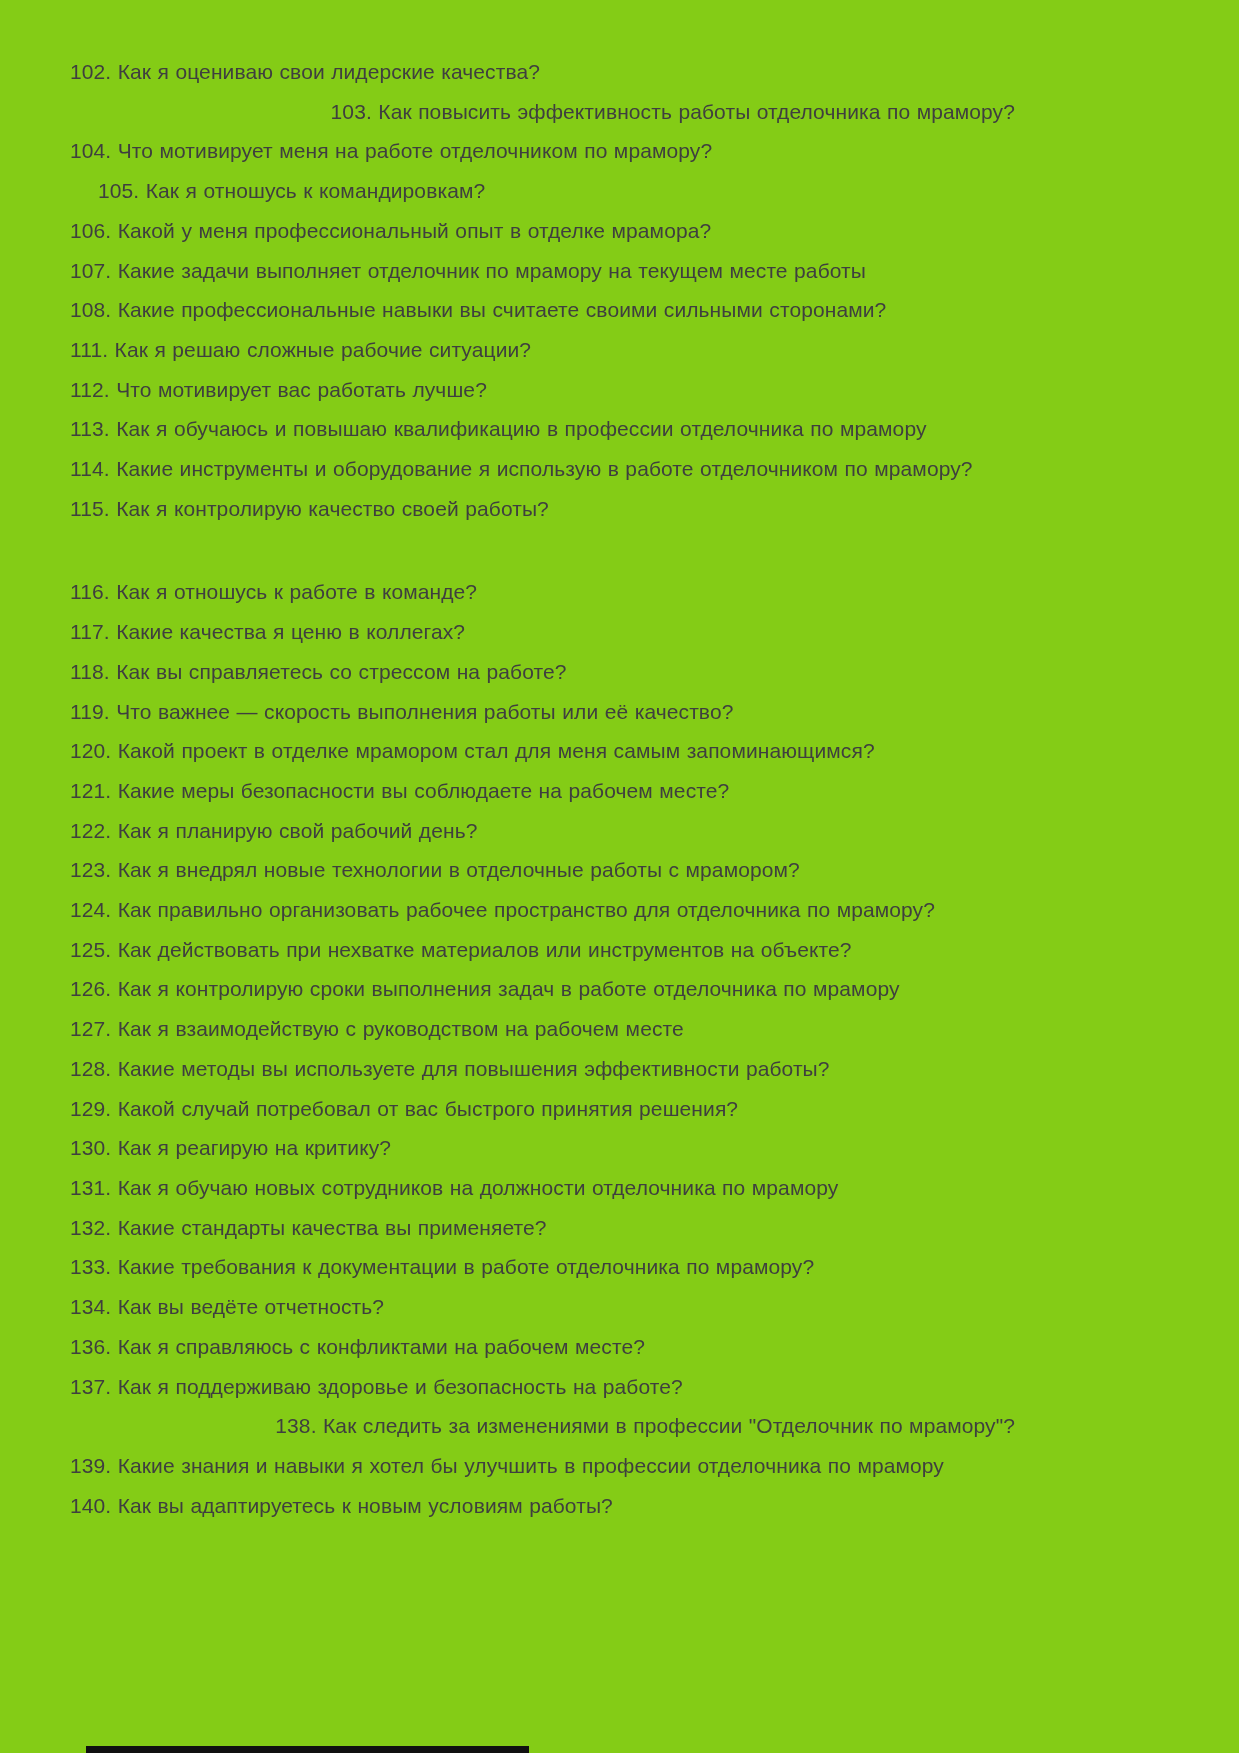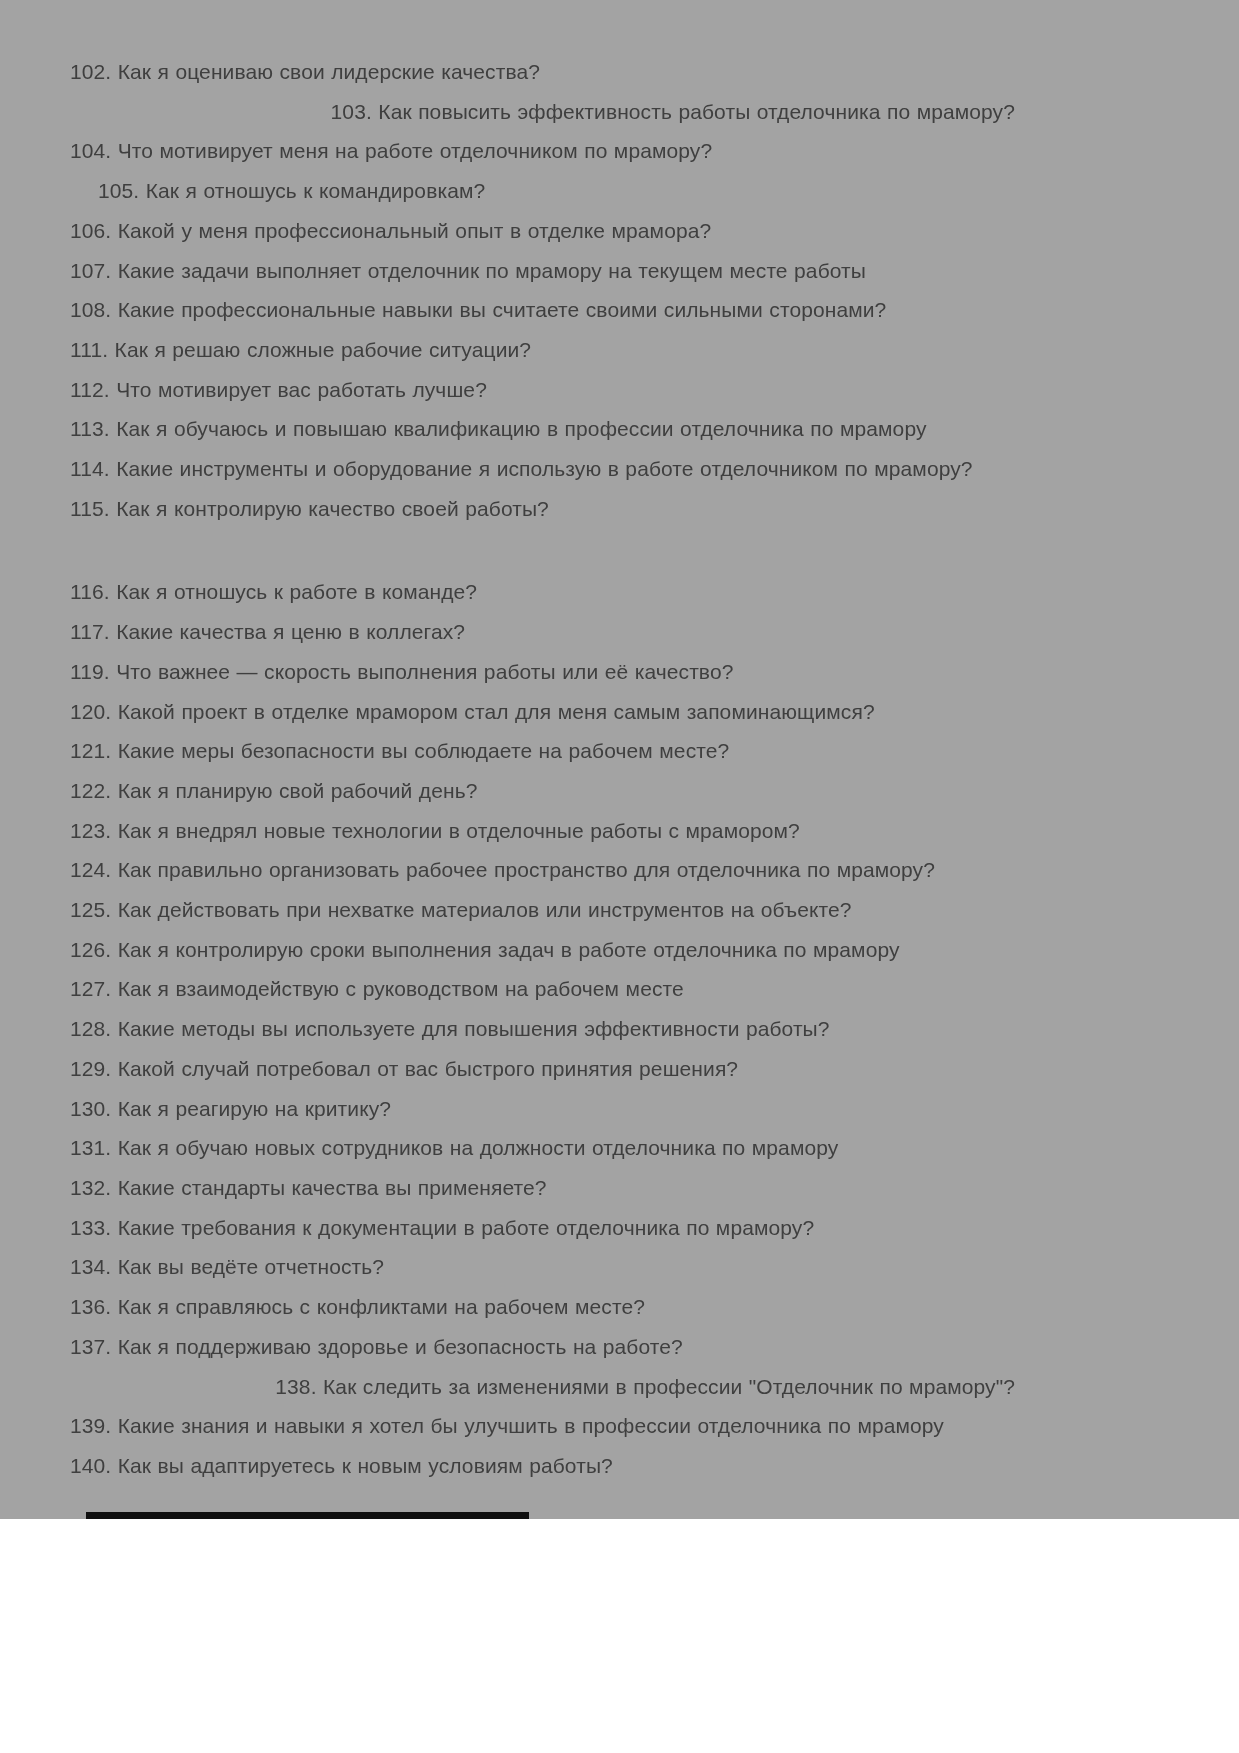--- a/index.html
+++ b/index.html
@@ -6,22 +6,22 @@
   html, body {
     width: 1239px;
     height: 1753px;
     background: #ffffff;
     overflow: hidden;
     font-family: "Liberation Sans", "DejaVu Sans", sans-serif;
   }
   .page {
     position: relative;
     width: 1239px;
-    height: 1519px;
-    background: #a3a3a3;
+    height: 1753px;
+    background: #84cc16;
   }
   .questions-list {
     position: absolute;
     left: 70px;
     top: 52px;
     width: 945px;
   }
   .questions-list p.q {
     font-size: 21px;
     line-height: 39.7px;
@@ -51,20 +51,21 @@
       <p class="q" style="color: rgb(63, 63, 63);">106. Какой у меня профессиональный опыт в отделке мрамора?</p>
       <p class="q" style="color: rgb(63, 63, 63);">107. Какие задачи выполняет отделочник по мрамору на текущем месте работы</p>
       <p class="q" style="color: rgb(63, 63, 63);">108. Какие профессиональные навыки вы считаете своими сильными сторонами?</p>
       <p class="q" style="color: rgb(63, 63, 63);">111. Как я решаю сложные рабочие ситуации?</p>
       <p class="q" style="color: rgb(63, 63, 63);">112. Что мотивирует вас работать лучше?</p>
       <p class="q" style="color: rgb(63, 63, 63);">113. Как я обучаюсь и повышаю квалификацию в профессии отделочника по мрамору</p>
       <p class="q" style="color: rgb(63, 63, 63);">114. Какие инструменты и оборудование я использую в работе отделочником по мрамору?</p>
       <p class="q" style="color: rgb(63, 63, 63);">115. Как я контролирую качество своей работы?</p>
       <p class="q" style="color: rgb(63, 63, 63); margin-top: 44px;">116. Как я отношусь к работе в команде?</p>
       <p class="q" style="color: rgb(63, 63, 63);">117. Какие качества я ценю в коллегах?</p>
+      <p class="q" style="color: rgb(63, 63, 63);">118. Как вы справляетесь со стрессом на работе?</p>
       <p class="q" style="color: rgb(63, 63, 63);">119. Что важнее — скорость выполнения работы или её качество?</p>
       <p class="q" style="color: rgb(63, 63, 63);">120. Какой проект в отделке мрамором стал для меня самым запоминающимся?</p>
       <p class="q" style="color: rgb(63, 63, 63);">121. Какие меры безопасности вы соблюдаете на рабочем месте?</p>
       <p class="q" style="color: rgb(63, 63, 63);">122. Как я планирую свой рабочий день?</p>
       <p class="q" style="color: rgb(63, 63, 63);">123. Как я внедрял новые технологии в отделочные работы с мрамором?</p>
       <p class="q" style="color: rgb(63, 63, 63);">124. Как правильно организовать рабочее пространство для отделочника по мрамору?</p>
       <p class="q" style="color: rgb(63, 63, 63);">125. Как действовать при нехватке материалов или инструментов на объекте?</p>
       <p class="q" style="color: rgb(63, 63, 63);">126. Как я контролирую сроки выполнения задач в работе отделочника по мрамору</p>
       <p class="q" style="color: rgb(63, 63, 63);">127. Как я взаимодействую с руководством на рабочем месте</p>
       <p class="q" style="color: rgb(63, 63, 63);">128. Какие методы вы используете для повышения эффективности работы?</p>

